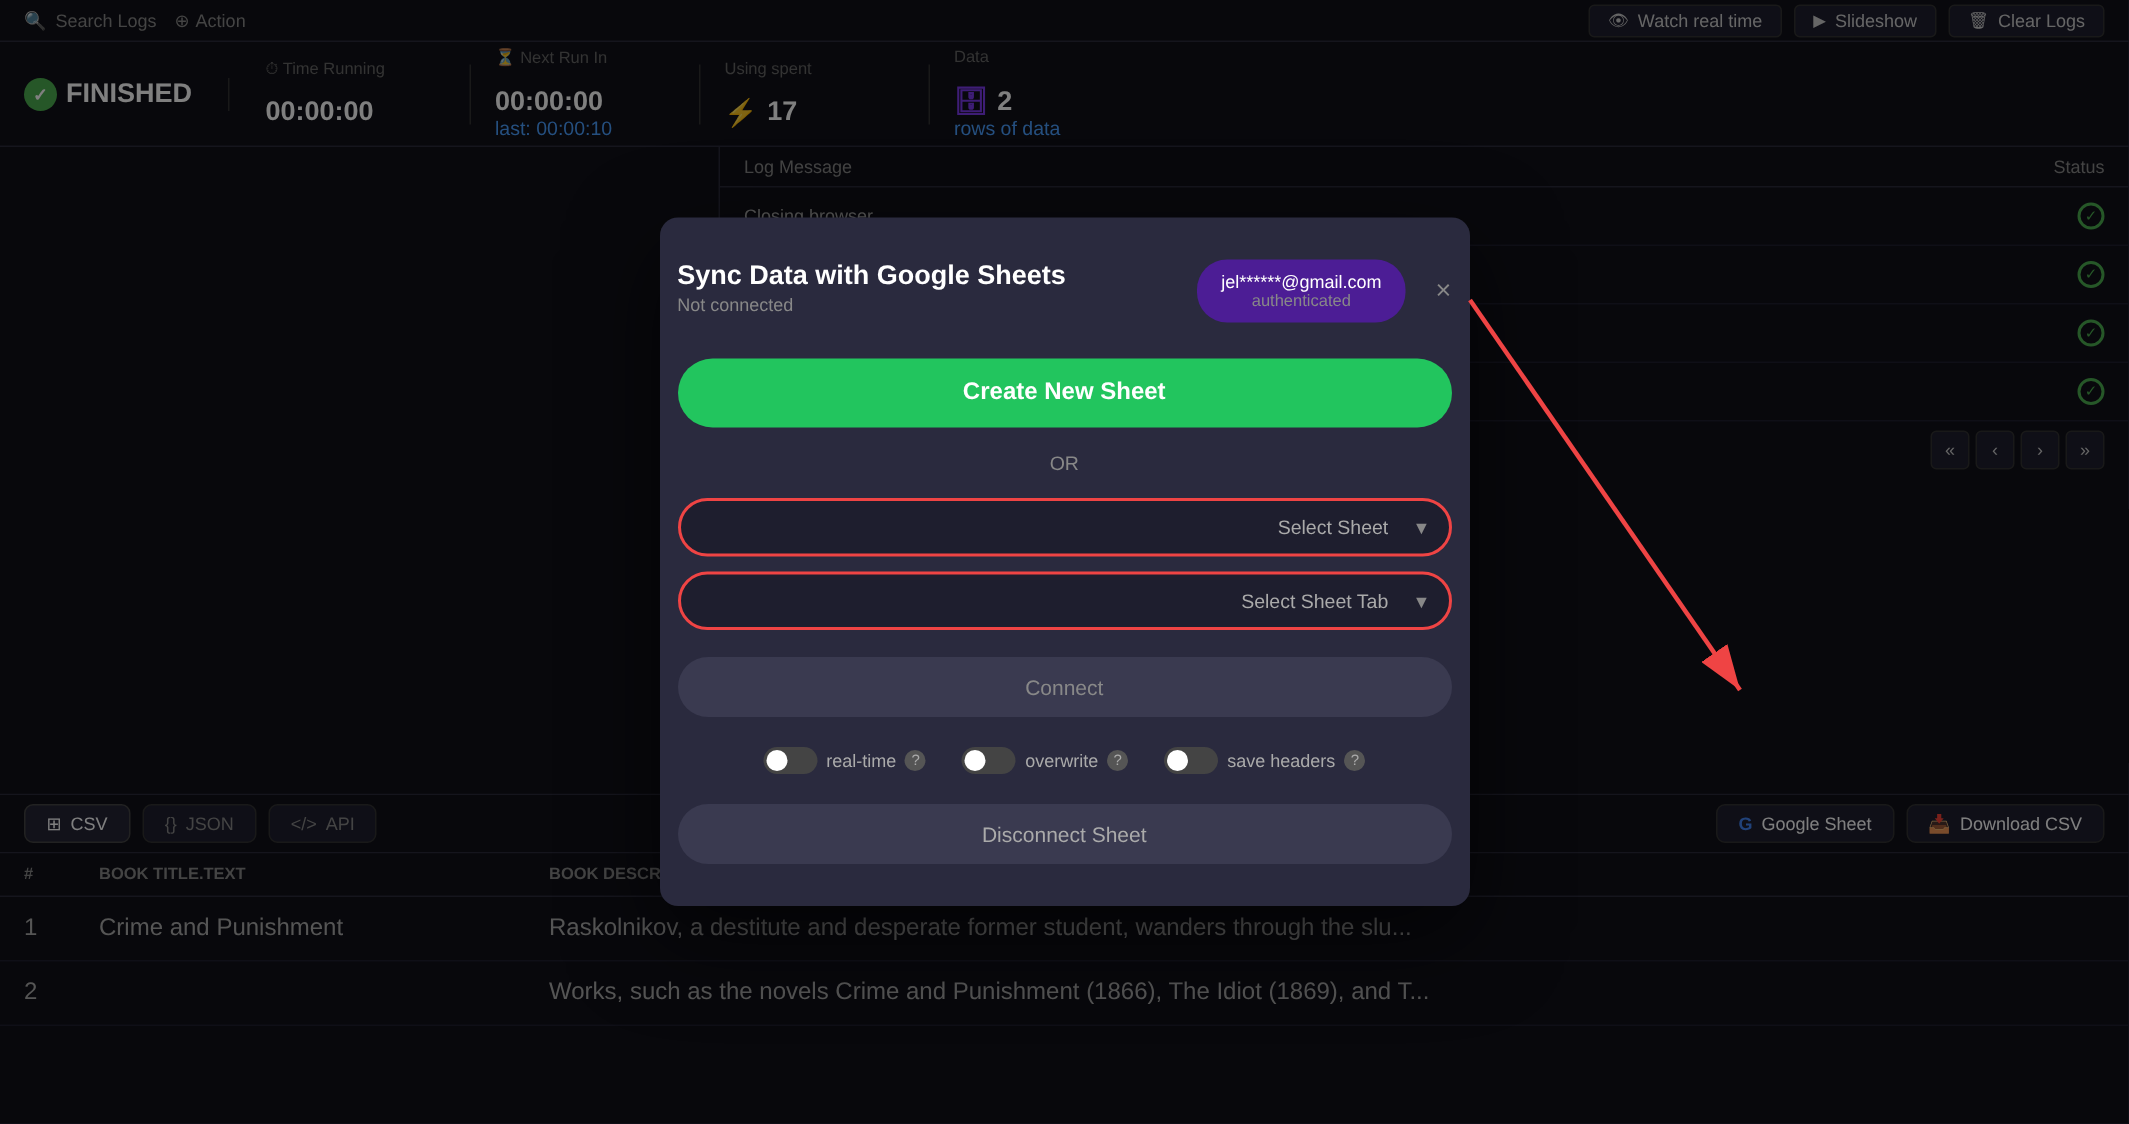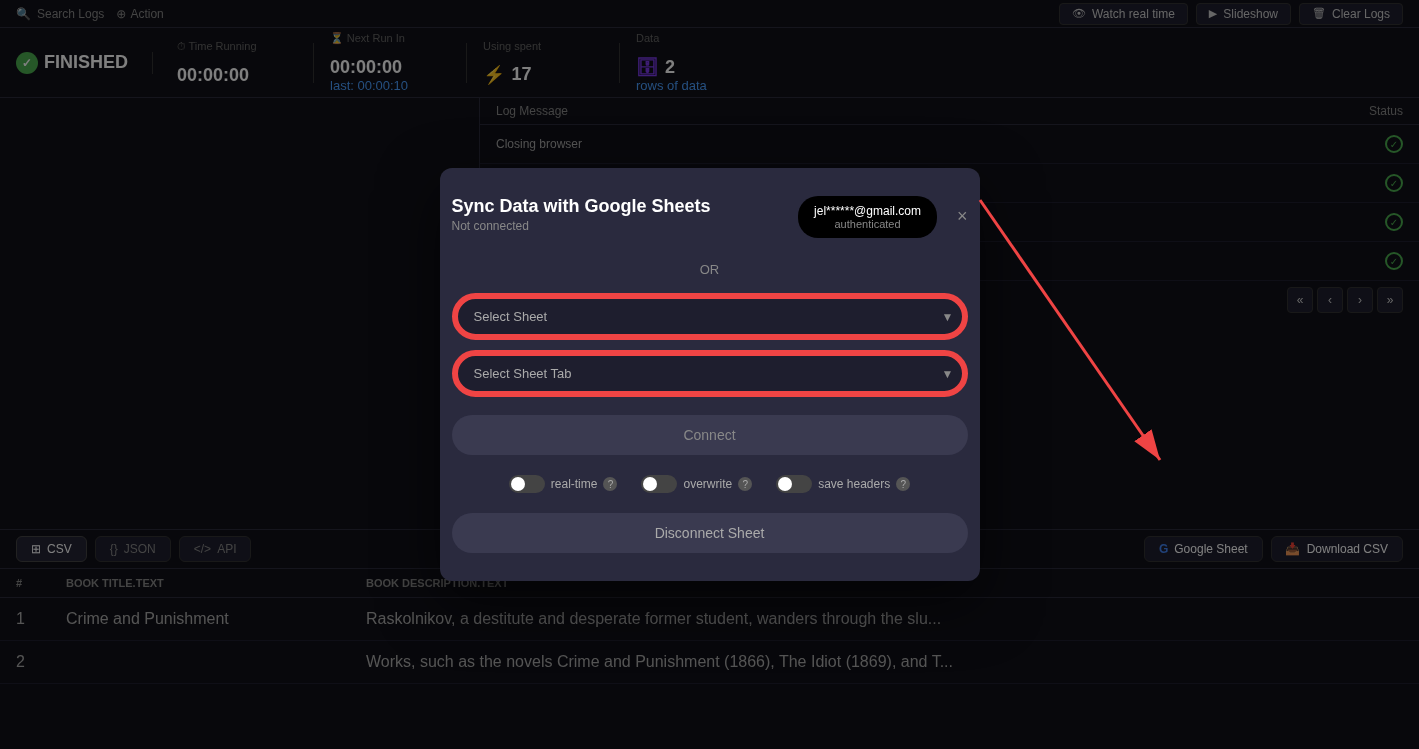--- a/index.html
+++ b/index.html
@@ -277,21 +277,21 @@
       font-size: 18px;
       font-weight: 600;
       color: #fff;
       margin-bottom: 2px;
     }
     .modal-subtitle {
       font-size: 12px;
       color: #888;
     }
     .auth-badge {
-      background: #000000;
+      background: #4c1d95;
       border-radius: 20px;
       padding: 8px 16px;
       text-align: center;
     }
     .auth-email {
       font-size: 12px;
       color: #fff;
       font-weight: 500;
     }
     .auth-status {
@@ -346,26 +346,27 @@
       appearance: none;
     }
     .dropdown-wrapper {
       position: relative;
       margin-bottom: 10px;
     }
     .dropdown-wrapper select {
       width: 100%;
       padding: 10px 40px 10px 16px;
       background: #1e1e2e;
-      border: 6px solid #ef4444;
+      border: 2px solid #ef4444;
       border-radius: 24px;
       color: #aaa;
       font-size: 13px;
       cursor: pointer;
       appearance: none;
+      text-align: right;
     }
     .dropdown-arrow {
       position: absolute;
       right: 14px;
       top: 50%;
       transform: translateY(-50%);
       color: #888;
       pointer-events: none;
       font-size: 12px;
     }
@@ -617,20 +618,21 @@
       </div>
       <div style="display:flex; align-items:center; gap:8px;">
         <div class="auth-badge">
           <div class="auth-email">jel******@gmail.com</div>
           <div class="auth-status">authenticated</div>
         </div>
         <button class="close-btn">×</button>
       </div>
     </div>
 
+    <button class="create-sheet-btn">Create New Sheet</button>
 
     <div class="or-divider">OR</div>
 
     <div class="dropdown-wrapper">
       <select class="dropdown">
         <option value="">Select Sheet</option>
       </select>
       <span class="dropdown-arrow">▼</span>
     </div>
 

